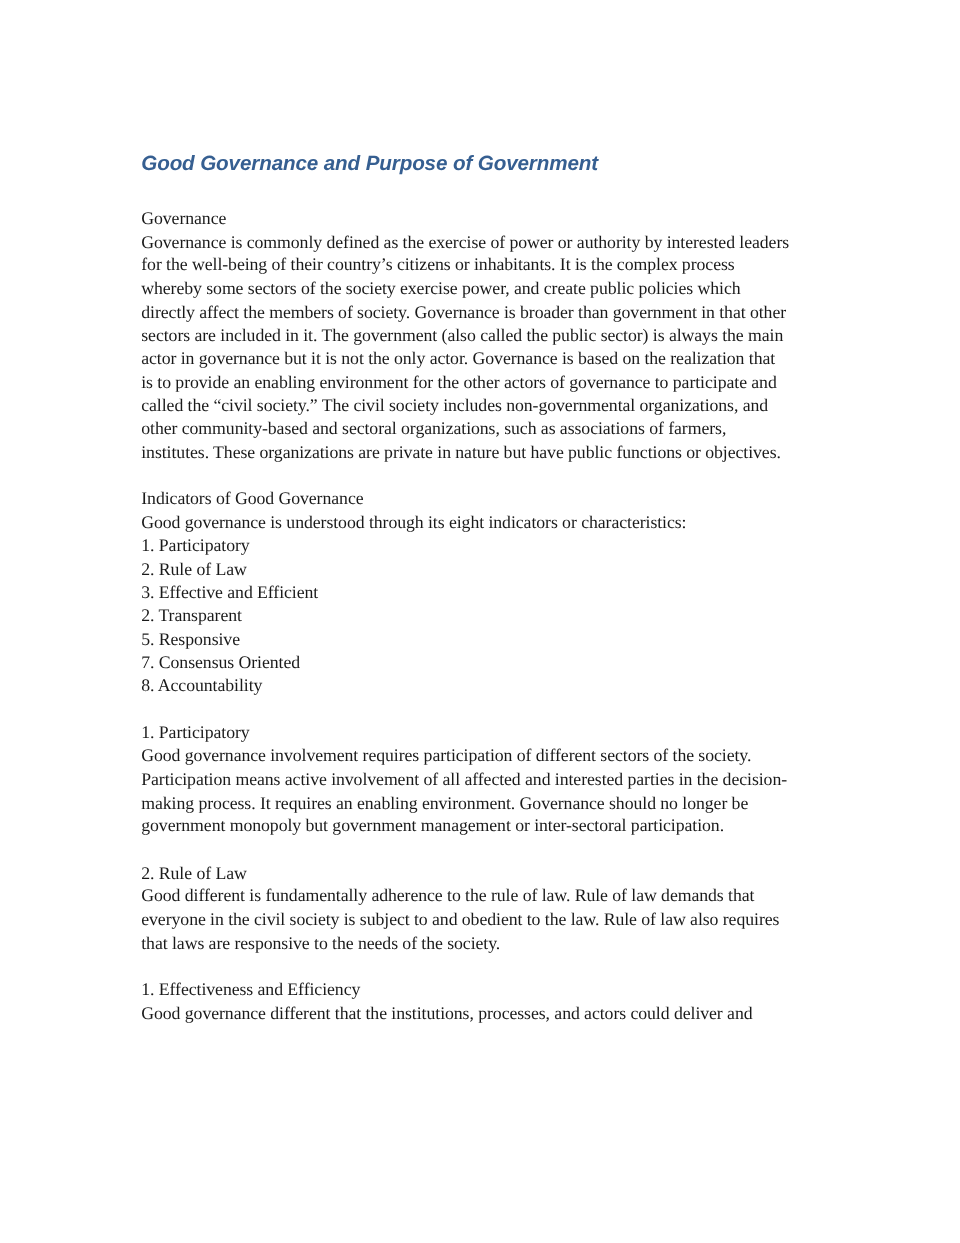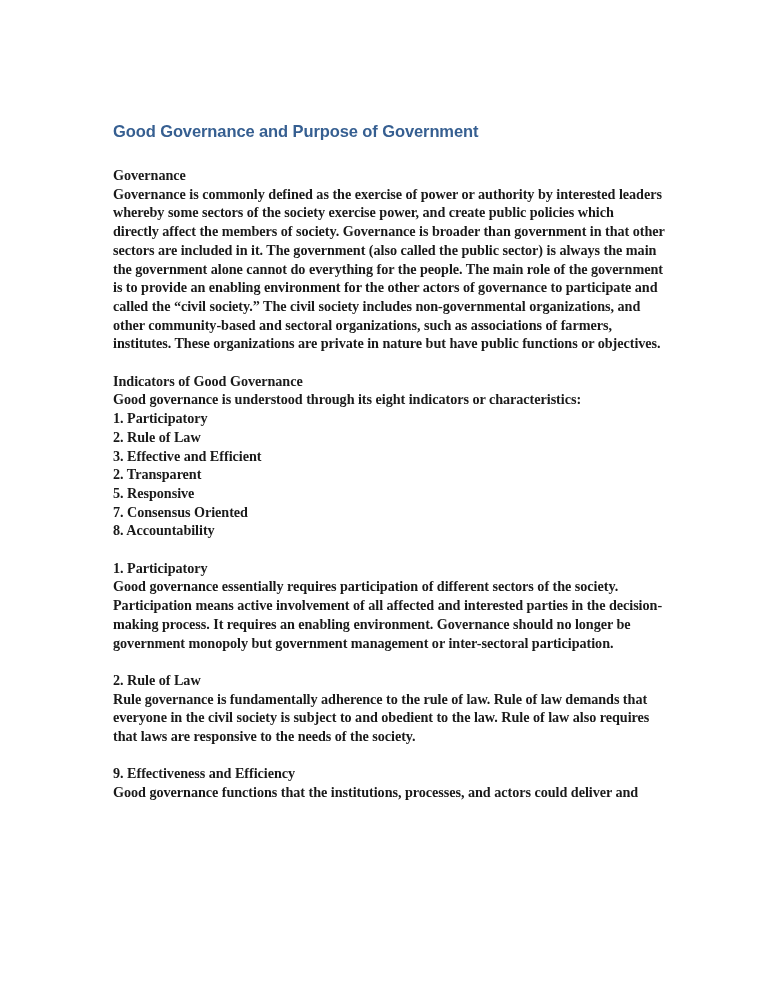--- a/index.html
+++ b/index.html
@@ -13,46 +13,48 @@
       color: #1a1a1a;
     }
     .title {
       font-family: "Liberation Sans", "DejaVu Sans", sans-serif;
       font-weight: bold;
       font-size: 16.5px;
       color: #365f91;
       margin: 0 0 24px 0;
       line-height: 22px;
       letter-spacing: -0.1px;
+      font-style: italic;
     }
     .body-text {
       font-family: "Liberation Serif", "DejaVu Serif", serif;
       font-size: 14.2px;
       line-height: 18.7px;
       margin: 0;
       letter-spacing: -0.05px;
     }
-    .block { margin-bottom: 18.7px; font-weight: bold; }
+    .block { margin-bottom: 18.7px; }
     .line { display: block; white-space: nowrap; }
     ol.indicators { list-style: none; margin: 0; padding: 0; }
     ol.indicators li { display: block; }
   </style>
 </head>
 <body>
 
 <div class="page">
   <h1 class="title">Good Governance and Purpose of Government</h1>
 
   <div class="block body-text">
     <span class="line">Governance</span>
     <span class="line">Governance is commonly defined as the exercise of power or authority by interested leaders</span>
+    <span class="line">for the well-being of their country’s citizens or inhabitants. It is the complex process</span>
     <span class="line">whereby some sectors of the society exercise power, and create public policies which</span>
     <span class="line">directly affect the members of society. Governance is broader than government in that other</span>
     <span class="line">sectors are included in it. The government (also called the public sector) is always the main</span>
-    <span class="line">the government alone cannot do everything for the people. The main role of the government</span>
+    <span class="line">actor in governance but it is not the only actor. Governance is based on the realization that</span>
     <span class="line">is to provide an enabling environment for the other actors of governance to participate and</span>
     <span class="line">called the “civil society.” The civil society includes non-governmental organizations, and</span>
     <span class="line">other community-based and sectoral organizations, such as associations of farmers,</span>
     <span class="line">institutes. These organizations are private in nature but have public functions or objectives.</span>
   </div>
 
   <div class="block body-text">
     <span class="line">Indicators of Good Governance</span>
     <span class="line">Good governance is understood through its eight indicators or characteristics:</span>
     <ol class="indicators">
@@ -61,30 +63,30 @@
       <li>3. Effective and Efficient</li>
       <li>2. Transparent</li>
       <li>5. Responsive</li>
       <li>7. Consensus Oriented</li>
       <li>8. Accountability</li>
     </ol>
   </div>
 
   <div class="block body-text">
     <span class="line">1. Participatory</span>
-    <span class="line">Good governance essentially requires participation of different sectors of the society.</span>
+    <span class="line">Good governance involvement requires participation of different sectors of the society.</span>
     <span class="line">Participation means active involvement of all affected and interested parties in the decision-</span>
     <span class="line">making process. It requires an enabling environment. Governance should no longer be</span>
     <span class="line">government monopoly but government management or inter-sectoral participation.</span>
   </div>
 
   <div class="block body-text">
     <span class="line">2. Rule of Law</span>
-    <span class="line">Rule governance is fundamentally adherence to the rule of law. Rule of law demands that</span>
+    <span class="line">Good different is fundamentally adherence to the rule of law. Rule of law demands that</span>
     <span class="line">everyone in the civil society is subject to and obedient to the law. Rule of law also requires</span>
     <span class="line">that laws are responsive to the needs of the society.</span>
   </div>
 
   <div class="block body-text">
-    <span class="line">9. Effectiveness and Efficiency</span>
-    <span class="line">Good governance functions that the institutions, processes, and actors could deliver and</span>
+    <span class="line">1. Effectiveness and Efficiency</span>
+    <span class="line">Good governance different that the institutions, processes, and actors could deliver and</span>
   </div>
 </div>
 
 </body></html>

